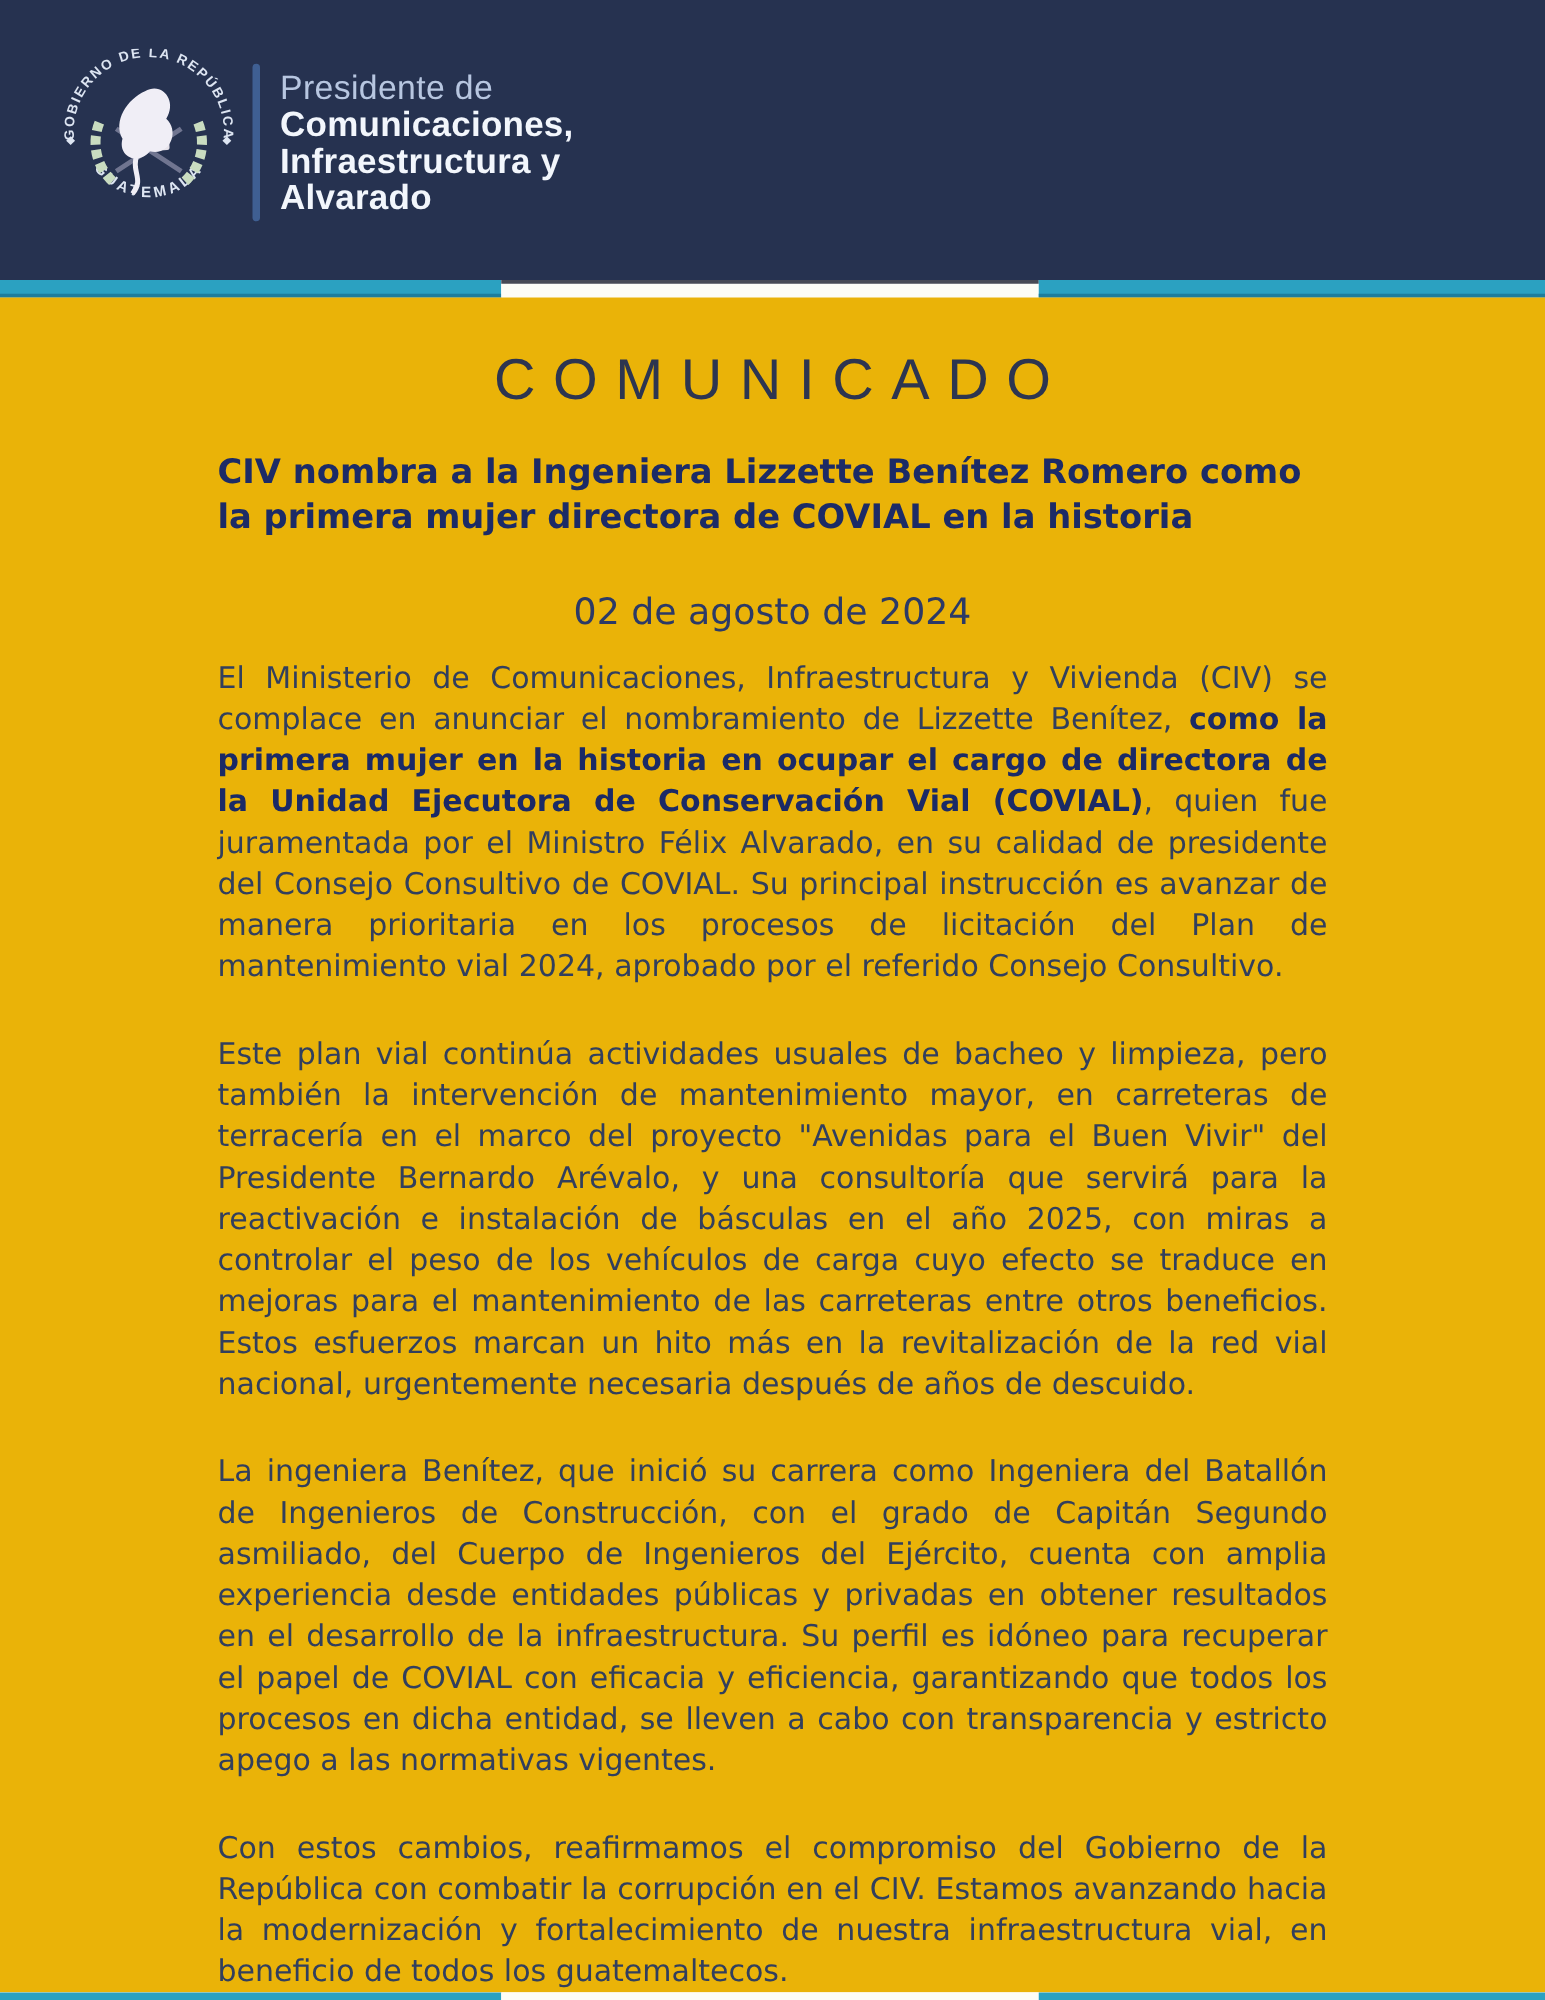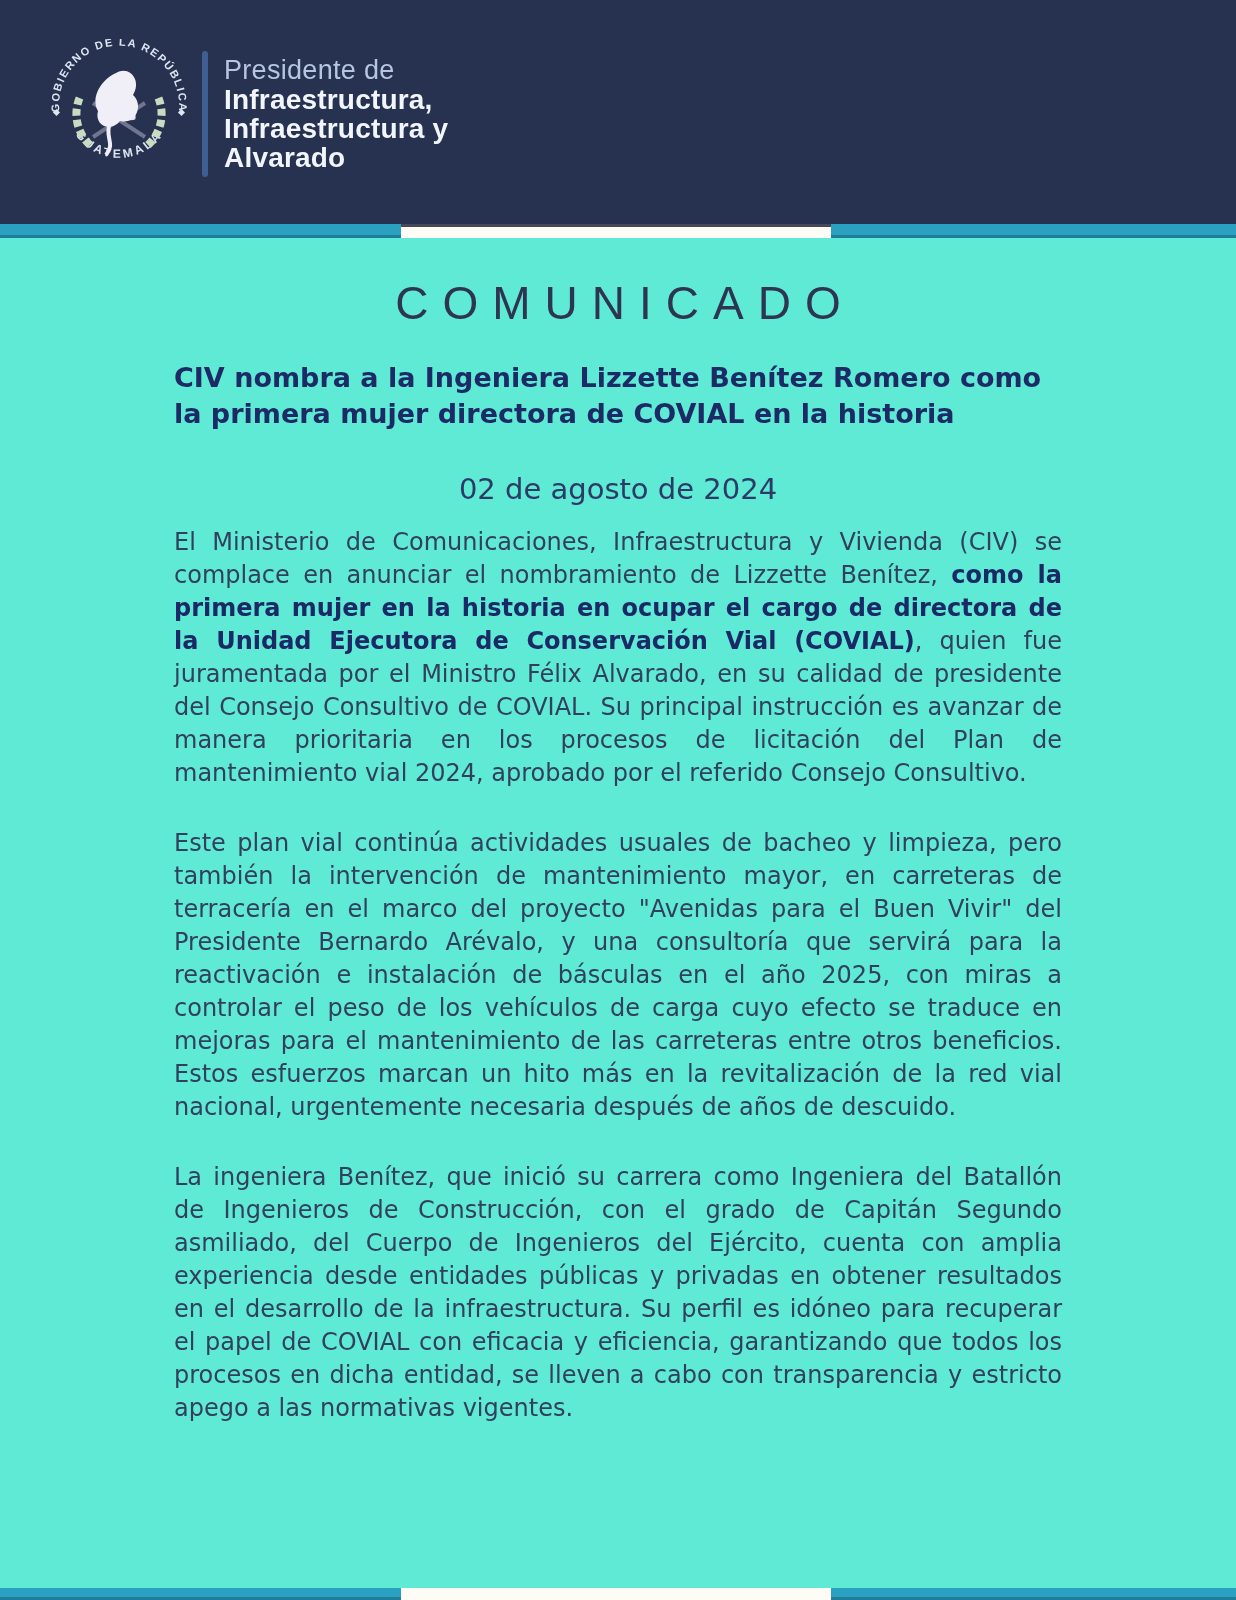--- a/index.html
+++ b/index.html
@@ -32,21 +32,21 @@
   
   .stripe { display:flex; flex:none; background:#ffffff; }
   .stripe-top { height:14px; }
   .stripe-bottom { height:12px; }
   .seg-teal-left  { width:401px; background:#2ba1c1; border-bottom:3px solid #1e7d9b; }
   .seg-gap        { width:430px; background:#fdfdf6; }
   .stripe-top .seg-gap { border-top:3px solid #474a55; }
   .seg-teal-right { flex:1; background:#2ba1c1; border-bottom:3px solid #1e7d9b; }
 
   
-  .main { flex:1; background:#5eead4; padding:26px 174px 0 174px; }
+  .main { flex:1; background:#eab308; padding:26px 174px 0 174px; }
   .doc-title {
     font-family:"Liberation Sans", sans-serif;
     font-size:46px; font-weight:400; color:#2d3550;
     letter-spacing:14px; text-indent:14px; text-align:center;
     margin-top:12px;
   }
   .headline {
     font-size:27px; font-weight:700; color:#1c2b66;
     line-height:36px; text-align:left; margin:30px auto 0; max-width:900px;
   }
@@ -88,21 +88,21 @@
       <rect x="57" y="58" width="32" height="24" rx="2" fill="#e6e2ea" transform="rotate(-4 73 70)"></rect>
 
       <path d="M 70,34 C 84,26 96,42 87,56 C 98,66 90,86 74,82 C 64,94 48,86 52,72 C 44,58 56,40 70,34 Z" fill="#f0eef6"></path>
       <path d="M 64,84 C 58,98 70,104 60,116" fill="none" stroke="#f0eef6" stroke-width="4"></path>
     </svg>
 
     <div class="masthead-divider"></div>
 
     <div class="ministry">
       <div class="ministry-light">Presidente de</div>
-      <div class="ministry-bold">Infraestructura,</div>
+      <div class="ministry-bold">Comunicaciones,</div>
       <div class="ministry-bold">Infraestructura y</div>
       <div class="ministry-bold">Alvarado</div>
     </div>
   </header>
 
   <div class="stripe stripe-top">
     <div class="seg-teal-left"></div>
     <div class="seg-gap"></div>
     <div class="seg-teal-right"></div>
   </div>
@@ -111,20 +111,21 @@
     <h1 class="doc-title">COMUNICADO</h1>
 
     <h2 class="headline">CIV nombra a la Ingeniera Lizzette Benítez Romero como la primera mujer directora de COVIAL en la historia</h2>
 
     <div class="doc-date">02 de agosto de 2024</div>
 
     <div class="body-text">
       <p class="first"><span>El Ministerio de Comunicaciones, Infraestructura y Vivienda (CIV) se complace en anunciar el nombramiento de Lizzette Benítez, </span><strong class="inline-bold">como la primera mujer en la historia en ocupar el cargo de directora de la Unidad Ejecutora de Conservación Vial (COVIAL)</strong><span>, quien fue juramentada por el Ministro Félix Alvarado, en su calidad de presidente del Consejo Consultivo de COVIAL. Su principal instrucción es avanzar de manera prioritaria en los procesos de licitación del Plan de mantenimiento vial 2024, aprobado por el referido Consejo Consultivo.</span></p>
       <p>Este plan vial continúa actividades usuales de bacheo y limpieza, pero también la intervención de mantenimiento mayor, en carreteras de terracería en el marco del proyecto "Avenidas para el Buen Vivir" del Presidente Bernardo Arévalo, y una consultoría que servirá para la reactivación e instalación de básculas en el año 2025, con miras a controlar el peso de los vehículos de carga cuyo efecto se traduce en mejoras para el mantenimiento de las carreteras entre otros beneficios. Estos esfuerzos marcan un hito más en la revitalización de la red vial nacional, urgentemente necesaria después de años de descuido.</p>
       <p>La ingeniera Benítez, que inició su carrera como Ingeniera del Batallón de Ingenieros de Construcción, con el grado de Capitán Segundo asmiliado, del Cuerpo de Ingenieros del Ejército, cuenta con amplia experiencia desde entidades públicas y privadas en obtener resultados en el desarrollo de la infraestructura. Su perfil es idóneo para recuperar el papel de COVIAL con eficacia y eficiencia, garantizando que todos los procesos en dicha entidad, se lleven a cabo con transparencia y estricto apego a las normativas vigentes.</p>
+      <p>Con estos cambios, reafirmamos el compromiso del Gobierno de la República con combatir la corrupción en el CIV. Estamos avanzando hacia la modernización y fortalecimiento de nuestra infraestructura vial, en beneficio de todos los guatemaltecos.</p>
     </div>
   </main>
 
   <div class="stripe stripe-bottom">
     <div class="seg-teal-left"></div>
     <div class="seg-gap"></div>
     <div class="seg-teal-right"></div>
   </div>
 
 </div>

